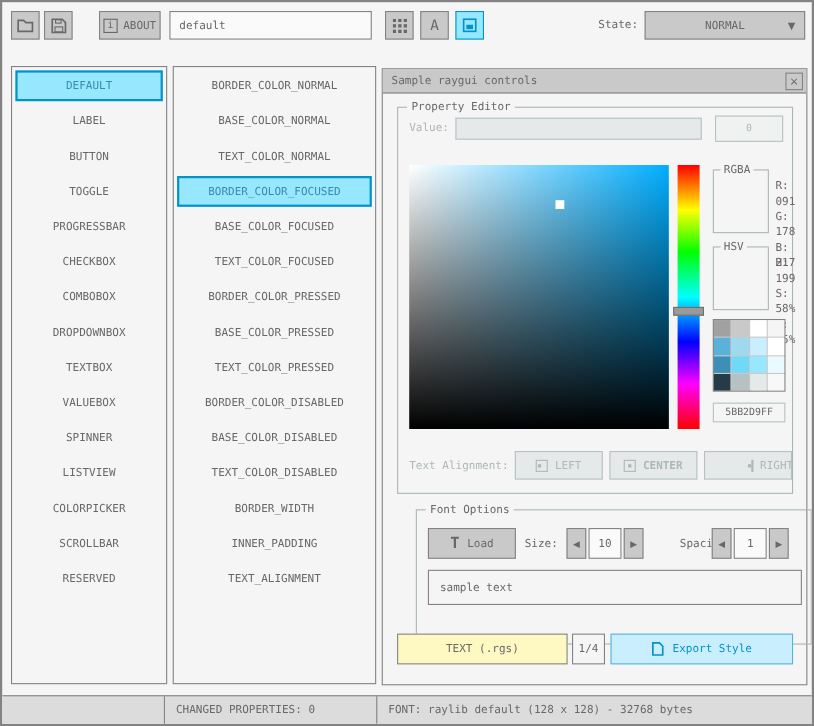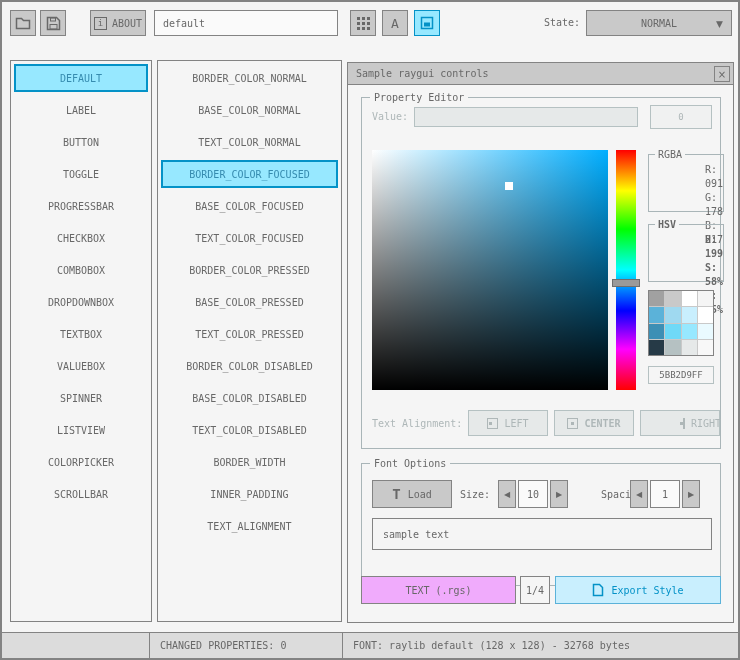--- a/index.html
+++ b/index.html
@@ -50,59 +50,59 @@
   #value-btn { position:absolute; left:288px; top:7px; width:62px; height:24px; background:#f0f1f1;
         border:1px solid #b5c1c2; color:#aeb7b8; display:flex; align-items:center; justify-content:center; font-size:9px; }
 
   #color-gradient { position:absolute; left:10px; top:52px; width:236px; height:240px; cursor:crosshair;
         background: linear-gradient(to top, #000, rgba(0,0,0,0)), linear-gradient(to right, #fff, hsl(199,100%,50%)); }
   #color-marker { position:absolute; width:8px; height:8px; background:#ffffff; left:calc(58% - 4px); top:calc(15% - 4px); }
   #hue-bar { position:absolute; left:254px; top:52px; width:20px; height:240px; cursor:pointer;
         background: linear-gradient(to bottom, #ff0000 0%, #ffff00 17%, #00ff00 33%, #00ffff 50%, #0000ff 67%, #ff00ff 83%, #ff0000 100%); }
   #hue-slider { position:absolute; left:-4px; width:28px; height:8px; background:#9a9a9a; border:1px solid #6e6e6e; top:calc(55% - 4px); }
 
-  .color-box { position:absolute; left:286px; width:76px; height:58px; border:1px solid #a9b5b8; padding:8px 0 0 8px; }
+  .color-box { position:absolute; left:286px; width:51px; height:58px; border:1px solid #a9b5b8; padding:8px 0 0 8px; }
   #rgba-box { top:56px; }
-  #hsv-box  { top:126px;font-weight:bold; }
+  #hsv-box  { top:126px; }
   .cb-label { position:absolute; top:-7px; left:6px; background:#f5f5f5; padding:0 3px; line-height:13px; }
   .cv-line { line-height:14px;padding-left:48px; }
 
   #palette { position:absolute; left:286px; top:192px; width:66px; height:66px; border:1px solid #838383;
         display:grid; grid-template-columns:repeat(4,1fr); grid-template-rows:repeat(4,1fr); gap:1px; background:#c9c9c9; }
   .pal-cell { cursor:pointer; }
 
   #hex-box { position:absolute; left:286px; top:268px; width:66px; height:18px; border:1px solid #b5c1c2;
         background:#f5f5f5; display:flex; align-items:center; justify-content:center; font-size:9px; cursor:text; }
 
   #align-label { position:absolute; left:10px; top:320px; color:#aeb7b8; }
   .align-btn { position:absolute; top:312px; width:80px; height:26px; background:#e6e9e9; border:1px solid #b5c1c2;
         color:#aeb7b8; display:flex; align-items:center; justify-content:center; gap:6px; }
   #align-left   { left:106px; }
   #align-center { left:192px;font-weight:bold; }
   #align-right  { left:278px;padding-left:44px; }
   .align-ico { width:11px; height:11px; border:1px solid #aeb7b8; position:relative; display:inline-block; }
   .align-ico::after { content:""; position:absolute; width:3px; height:3px; background:#aeb7b8; top:3px; }
   .align-ico.l::after { left:1px; } .align-ico.c::after { left:3px; } .align-ico.r::after { right:1px; }
 
-  #font-group { left:13px; top:400px; width:360px; height:123px; }
+  #font-group { left:30px; top:400px; width:360px; height:123px; }
   #load-btn { position:absolute; left:10px; top:16px; width:80px; height:28px; background:#c9c9c9;
         border:1px solid #838383; display:flex; align-items:center; justify-content:center; gap:7px; cursor:pointer; }
   #load-T { font-size:14px; font-weight:bold; }
   #size-label { position:absolute; left:98px; top:25px; }
   #spacing-label { position:absolute; left:214px; top:25px;margin-left:25px; }
   .spin-btn { position:absolute; top:16px; width:18px; height:28px; background:#c9c9c9; border:1px solid #838383;
         display:flex; align-items:center; justify-content:center; font-size:8px; font-family:"DejaVu Sans",sans-serif; cursor:pointer; }
   .spin-val { position:absolute; top:16px; width:30px; height:28px; background:#fafafa; border:1px solid #838383;
         display:flex; align-items:center; justify-content:center; }
   #size-dec { left:136px; } #size-val { left:156px; } #size-inc { left:188px; }
   #spacing-dec { left:268px; } #spacing-val { left:288px; } #spacing-inc { left:320px; }
   #sample-textbox { position:absolute; left:10px; top:54px; width:340px; height:32px; border:1px solid #838383;
         background:#f5f5f5; display:flex; align-items:center; padding:0 10px; cursor:text; }
 
-  #format-btn { position:absolute; left:13px; top:513px; width:155px; height:28px; background:#f0abfc;
+  #format-btn { position:absolute; left:13px; top:513px; width:155px; height:28px; background:#fef9c3;
         border:1px solid #838383; display:flex; align-items:center; justify-content:center; cursor:pointer; }
   #page-box { position:absolute; left:172px; top:513px; width:30px; height:28px; background:#f5f5f5;
         border:1px solid #838383; display:flex; align-items:center; justify-content:center; }
   #export-btn { position:absolute; left:207px; top:513px; width:166px; height:28px; background:#c9effe;
         border:1px solid #5bb2d9; color:#0492c7; display:flex; align-items:center; justify-content:center; gap:7px; cursor:pointer; }
 
   
   #statusbar { position:absolute; left:0; right:0; bottom:0; height:26px; background:#dcdcdc;
         border-top:1px solid #838383; display:flex; }
   .sb-cell { border-right:1px solid #838383; display:flex; align-items:center; padding:0 10px; white-space:nowrap; }
@@ -166,20 +166,21 @@
       <div class="li">PROGRESSBAR</div>
       <div class="li">CHECKBOX</div>
       <div class="li">COMBOBOX</div>
       <div class="li">DROPDOWNBOX</div>
       <div class="li">TEXTBOX</div>
       <div class="li">VALUEBOX</div>
       <div class="li">SPINNER</div>
       <div class="li">LISTVIEW</div>
       <div class="li">COLORPICKER</div>
       <div class="li">SCROLLBAR</div>
+      <div class="li">RESERVED</div>
     </div>
 
   <div class="list" id="properties-list">
       <div class="li">BORDER_COLOR_NORMAL</div>
       <div class="li">BASE_COLOR_NORMAL</div>
       <div class="li">TEXT_COLOR_NORMAL</div>
       <div class="li selected">BORDER_COLOR_FOCUSED</div>
       <div class="li">BASE_COLOR_FOCUSED</div>
       <div class="li">TEXT_COLOR_FOCUSED</div>
       <div class="li">BORDER_COLOR_PRESSED</div>

